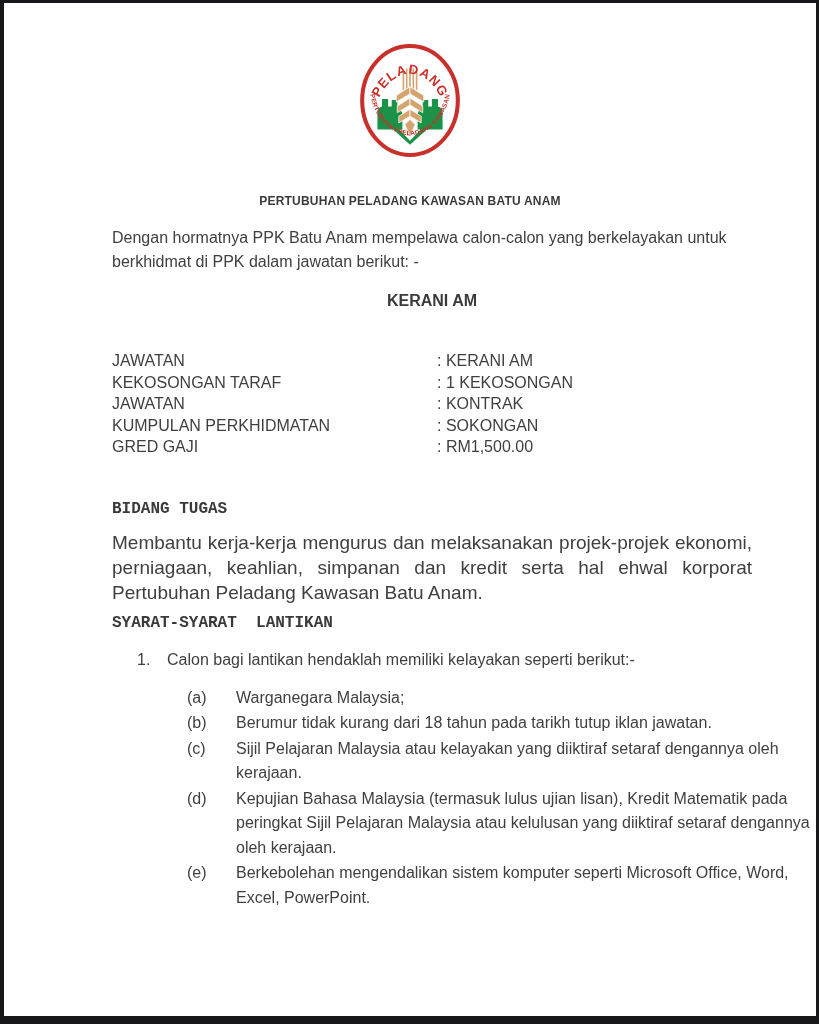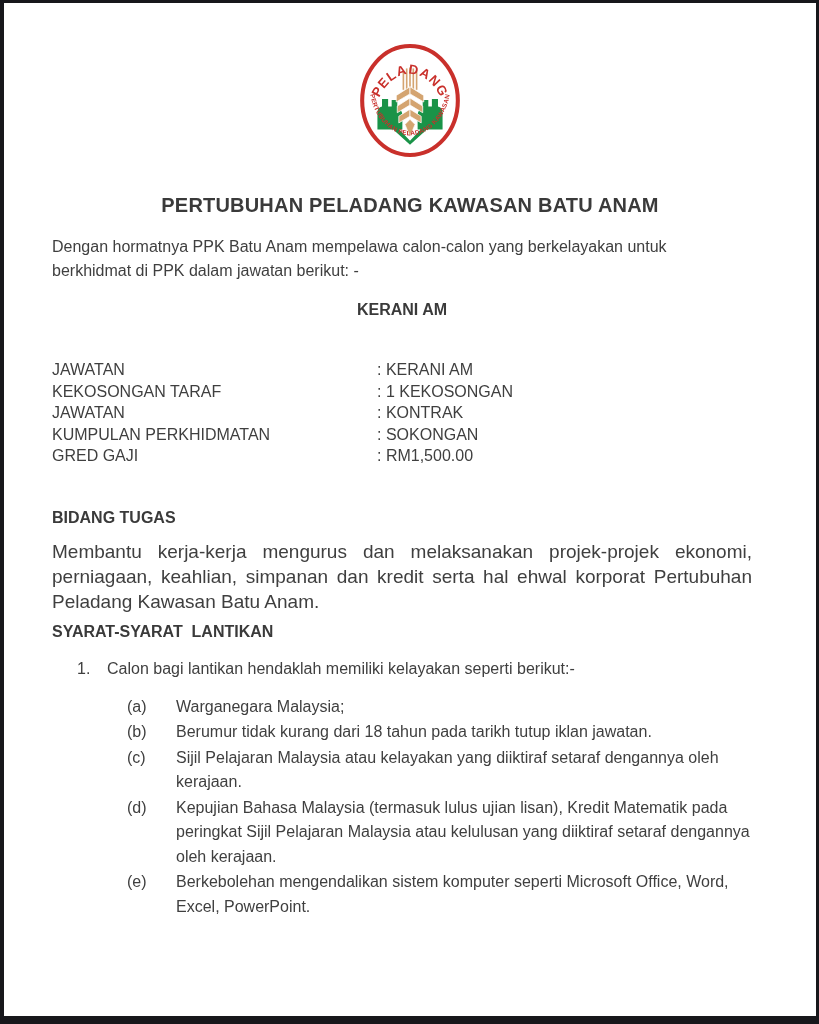--- a/index.html
+++ b/index.html
@@ -9,29 +9,29 @@
     font-family: "Liberation Sans", sans-serif;
     overflow: hidden;
   }
   .page {
     position: absolute;
     top: 3px; left: 4px; right: 3px; bottom: 8px;
     background: #ffffff;
     color: #3f3f3f;
   }
   .content {
-    padding: 0 64px 0 48px;
+    padding: 0 64px 0 108px;
   }
   .logo-wrap {
     padding-top: 40px;
     text-align: center;
   }
   .doc-title {
     margin: 32px 0 0 0;
-    font-size: 20px;
+    font-size: 12px;
     font-weight: bold;
     text-align: center;
     color: #3a3a3a;
     letter-spacing: 0.2px;
     white-space: pre-wrap;
   }
   .intro {
     margin: 18px 0 0 0;
     font-size: 16px;
     line-height: 24px;
@@ -51,20 +51,21 @@
   }
   .detail-row { display: flex; }
   .detail-label { width: 325px; flex: none; }
   .detail-value { flex: 1; }
   .section-heading {
     font-size: 16px;
     font-weight: bold;
     color: #3a3a3a;
     margin: 0;
     white-space: pre-wrap;
+    font-family: Liberation Mono, monospace;
   }
   .h-bidang { margin-top: 42px; }
   .body-par {
     margin: 12px 0 0 0;
     font-size: 19px;
     line-height: 25px;
     text-align: justify;
   }
   .h-syarat { margin-top: 9px; }
   .num-item {

